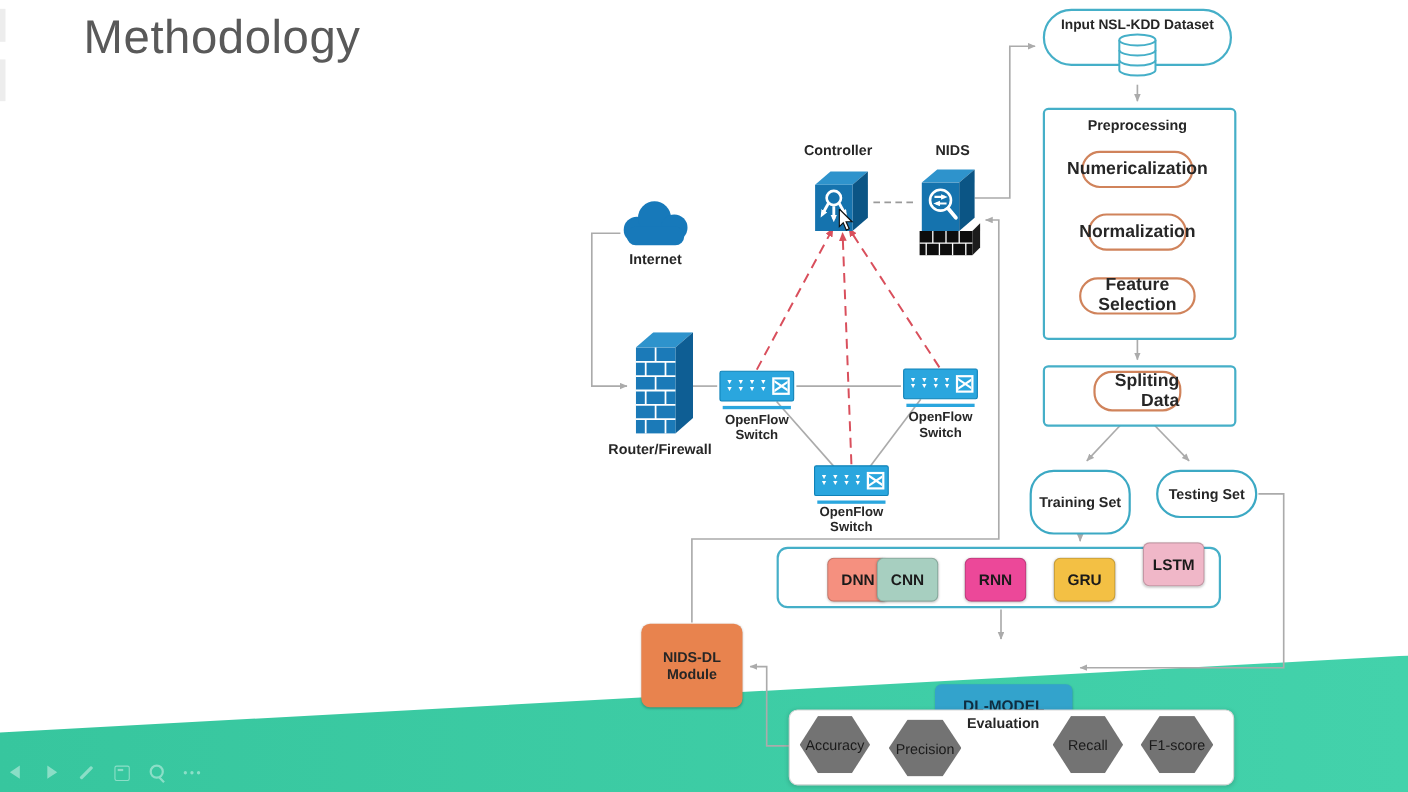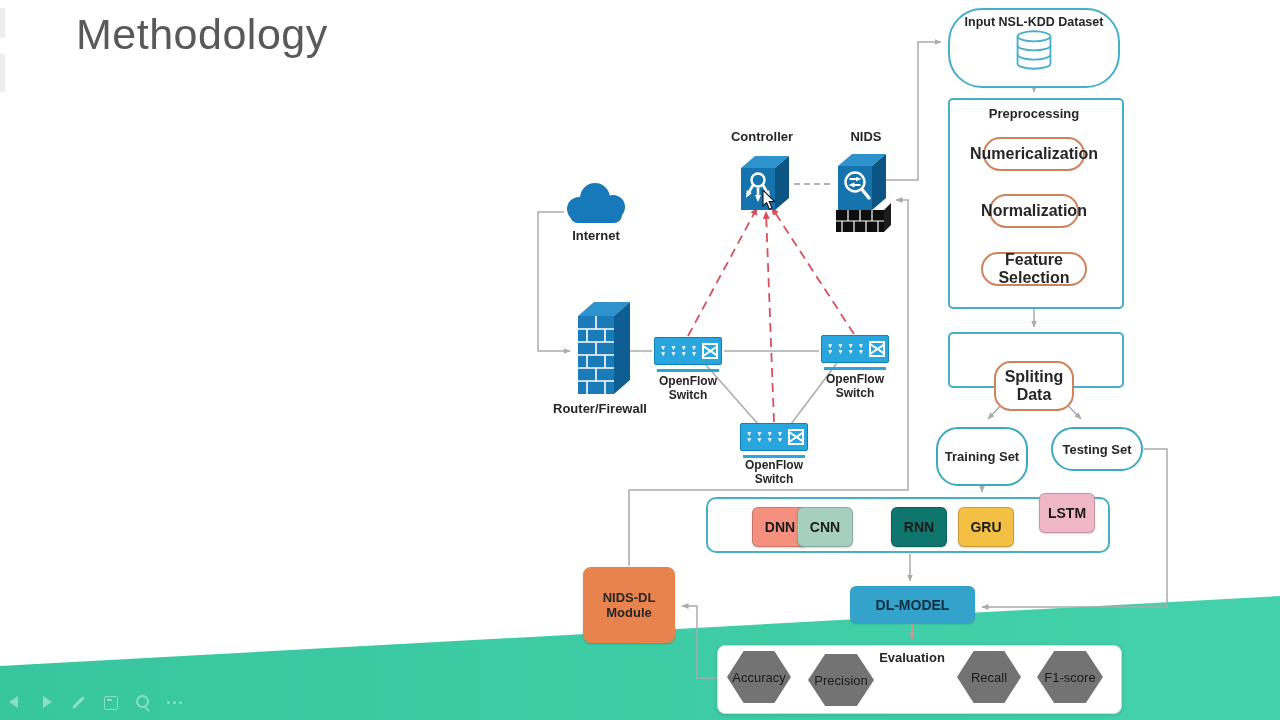--- a/index.html
+++ b/index.html
@@ -26,21 +26,21 @@
 
   
   .teal-box{background:#fff;border:2px solid #45AFC8;border-radius:5px;}
   .stadium{background:#fff;border:2px solid #45AFC8;border-radius:34px;}
   .pill-teal{background:#fff;border:2px solid #3CA9C4;border-radius:22px;font-weight:bold;font-size:13px;}
   .pill-orange{background:#fff;border:2px solid #D0835B;border-radius:17px;font-weight:bold;font-size:16px;}
 
   .chip{width:54px;height:38px;border-radius:6px;border:1px solid rgba(0,0,0,.18);
         font-weight:bold;font-size:14px;color:#1a1a1a;box-shadow:0 1px 2px rgba(0,0,0,.18);z-index:11;}
   .dl-model{background:#33A3CC;border-radius:6px;font-weight:bold;font-size:14px;color:#0f2d40;
-            box-shadow:0 1px 2px rgba(0,0,0,.2);}
+            box-shadow:0 1px 2px rgba(0,0,0,.2);margin-top:36px;}
   .nids-dl{background:#E8834E;border-radius:8px;font-weight:bold;font-size:13px;color:#262626;
            box-shadow:0 1px 2px rgba(0,0,0,.2);padding:0 6px;}
   .eval-box{background:#fff;border:1px solid #d8d8d8;border-radius:8px;box-shadow:0 1px 4px rgba(0,0,0,.15);}
   .hex{background:#737373;clip-path:polygon(26% 0,74% 0,100% 50%,74% 100%,26% 100%,0 50%);
        font-weight:normal;font-size:13px;color:#1a1a1a;z-index:12;}
 
   
   .switch{width:68px;height:28px;background:#2AA6DE;border:1px solid #0F82B8;border-radius:2px;
           display:flex;align-items:center;padding:2px 3px;gap:3px;box-sizing:border-box;z-index:10;}
   .switch .ports{flex:1;display:grid;grid-template-columns:repeat(4,1fr);grid-template-rows:1fr 1fr;
@@ -251,50 +251,50 @@
         <span>▼</span>
         <span>▼</span>
         <span>▼</span>
         <span>▼</span>
       </div>
     <div class="xbox"></div>
   </div>
   <div class="abs switch-underline" style="left:743px;top:455px;width:62px;"></div>
   <div class="abs lbl-sm ctr" style="left:734px;top:458px;width:80px;">OpenFlow Switch</div>
 
-  <div class="abs stadium node" style="left:948px;top:8px;width:172px;height:80px;box-sizing:border-box;">
+  <div class="abs stadium node" style="left:948px;top:8px;width:172px;height:52px;box-sizing:border-box;">
     <div class="ctr bold" style="font-size:12.5px;margin-top:5px;">Input NSL-KDD Dataset</div>
     <div class="ctr" style="margin-top:0;">
       <svg width="44" height="42" viewBox="0 0 44 46">
         <g fill="#fff" stroke="#45AFC8" stroke-width="2">
           <path d="M4,8 L4,38 A18,5.5 0 0 0 40,38 L40,8"></path>
           <ellipse cx="22" cy="8" rx="18" ry="5.5"></ellipse>
           <path d="M4,18 A18,5.5 0 0 0 40,18" fill="none"></path>
           <path d="M4,28 A18,5.5 0 0 0 40,28" fill="none"></path>
         </g>
       </svg>
     </div>
   </div>
 
   <div class="abs teal-box node" style="left:948px;top:98px;width:172px;height:207px;"></div>
   <div class="abs lbl ctr" style="left:948px;top:107px;width:172px;z-index:11;">Preprocessing</div>
   <div class="abs pill-orange ctr node" style="left:983px;top:137px;width:102px;height:34px;box-sizing:border-box;">Numericalization</div>
   <div class="abs pill-orange ctr node" style="left:989px;top:194px;width:90px;height:34px;box-sizing:border-box;">Normalization</div>
   <div class="abs pill-orange ctr node" style="left:981px;top:252px;width:106px;height:34px;box-sizing:border-box;">Feature Selection</div>
 
   <div class="abs teal-box node" style="left:948px;top:332px;width:172px;height:52px;"></div>
-  <div class="abs pill-orange ctr node" style="left:994px;top:361px;width:80px;height:50px;box-sizing:border-box;">Spliting Data</div>
+  <div class="abs pill-orange ctr node" style="left:994px;top:337px;width:80px;height:37px;box-sizing:border-box;text-align:right;">Spliting Data</div>
 
   <div class="abs pill-teal ctr node" style="left:936px;top:427px;width:92px;height:59px;box-sizing:border-box;">Training Set</div>
   <div class="abs pill-teal ctr node" style="left:1051px;top:427px;width:92px;height:44px;box-sizing:border-box;">Testing Set</div>
 
   <div class="abs node" style="left:706px;top:497px;width:404px;height:56px;background:#fff;border:2px solid #45AFC8;border-radius:10px;box-sizing:border-box;"></div>
   <div class="abs chip ctr" style="left: 716px; top: 507px; background: rgb(245, 144, 127); margin-left: 36px;">DNN</div>
   <div class="abs chip ctr" style="left: 797px; top: 507px; background: rgb(167, 207, 192);">CNN</div>
-  <div class="abs chip ctr" style="left: 877px; top: 507px; background: #0f766e; margin-left: 14px;">RNN</div>
+  <div class="abs chip ctr" style="left: 877px; top: 507px; background: #ec4899;">RNN</div>
   <div class="abs chip ctr" style="left: 958px; top: 507px; background: rgb(243, 192, 68);">GRU</div>
   <div class="abs chip ctr" style="left: 1039px; top: 493px; background: rgb(240, 183, 200);">LSTM</div>
 
   <div class="abs dl-model ctr node" style="left:850px;top:586px;width:125px;height:37px;">DL-MODEL</div>
 
   <div class="abs nids-dl ctr node" style="left:583px;top:567px;width:92px;height:76px;box-sizing:border-box;">NIDS-DL Module</div>
 
   <div class="abs eval-box node" style="left:717px;top:645px;width:403px;height:67px;"></div>
   <div class="abs lbl ctr" style="left:842px;top:651px;width:140px;z-index:12;">Evaluation</div>
   <div class="abs hex ctr" style="left:727px;top:651px;width:64px;height:52px;">Accuracy</div>

